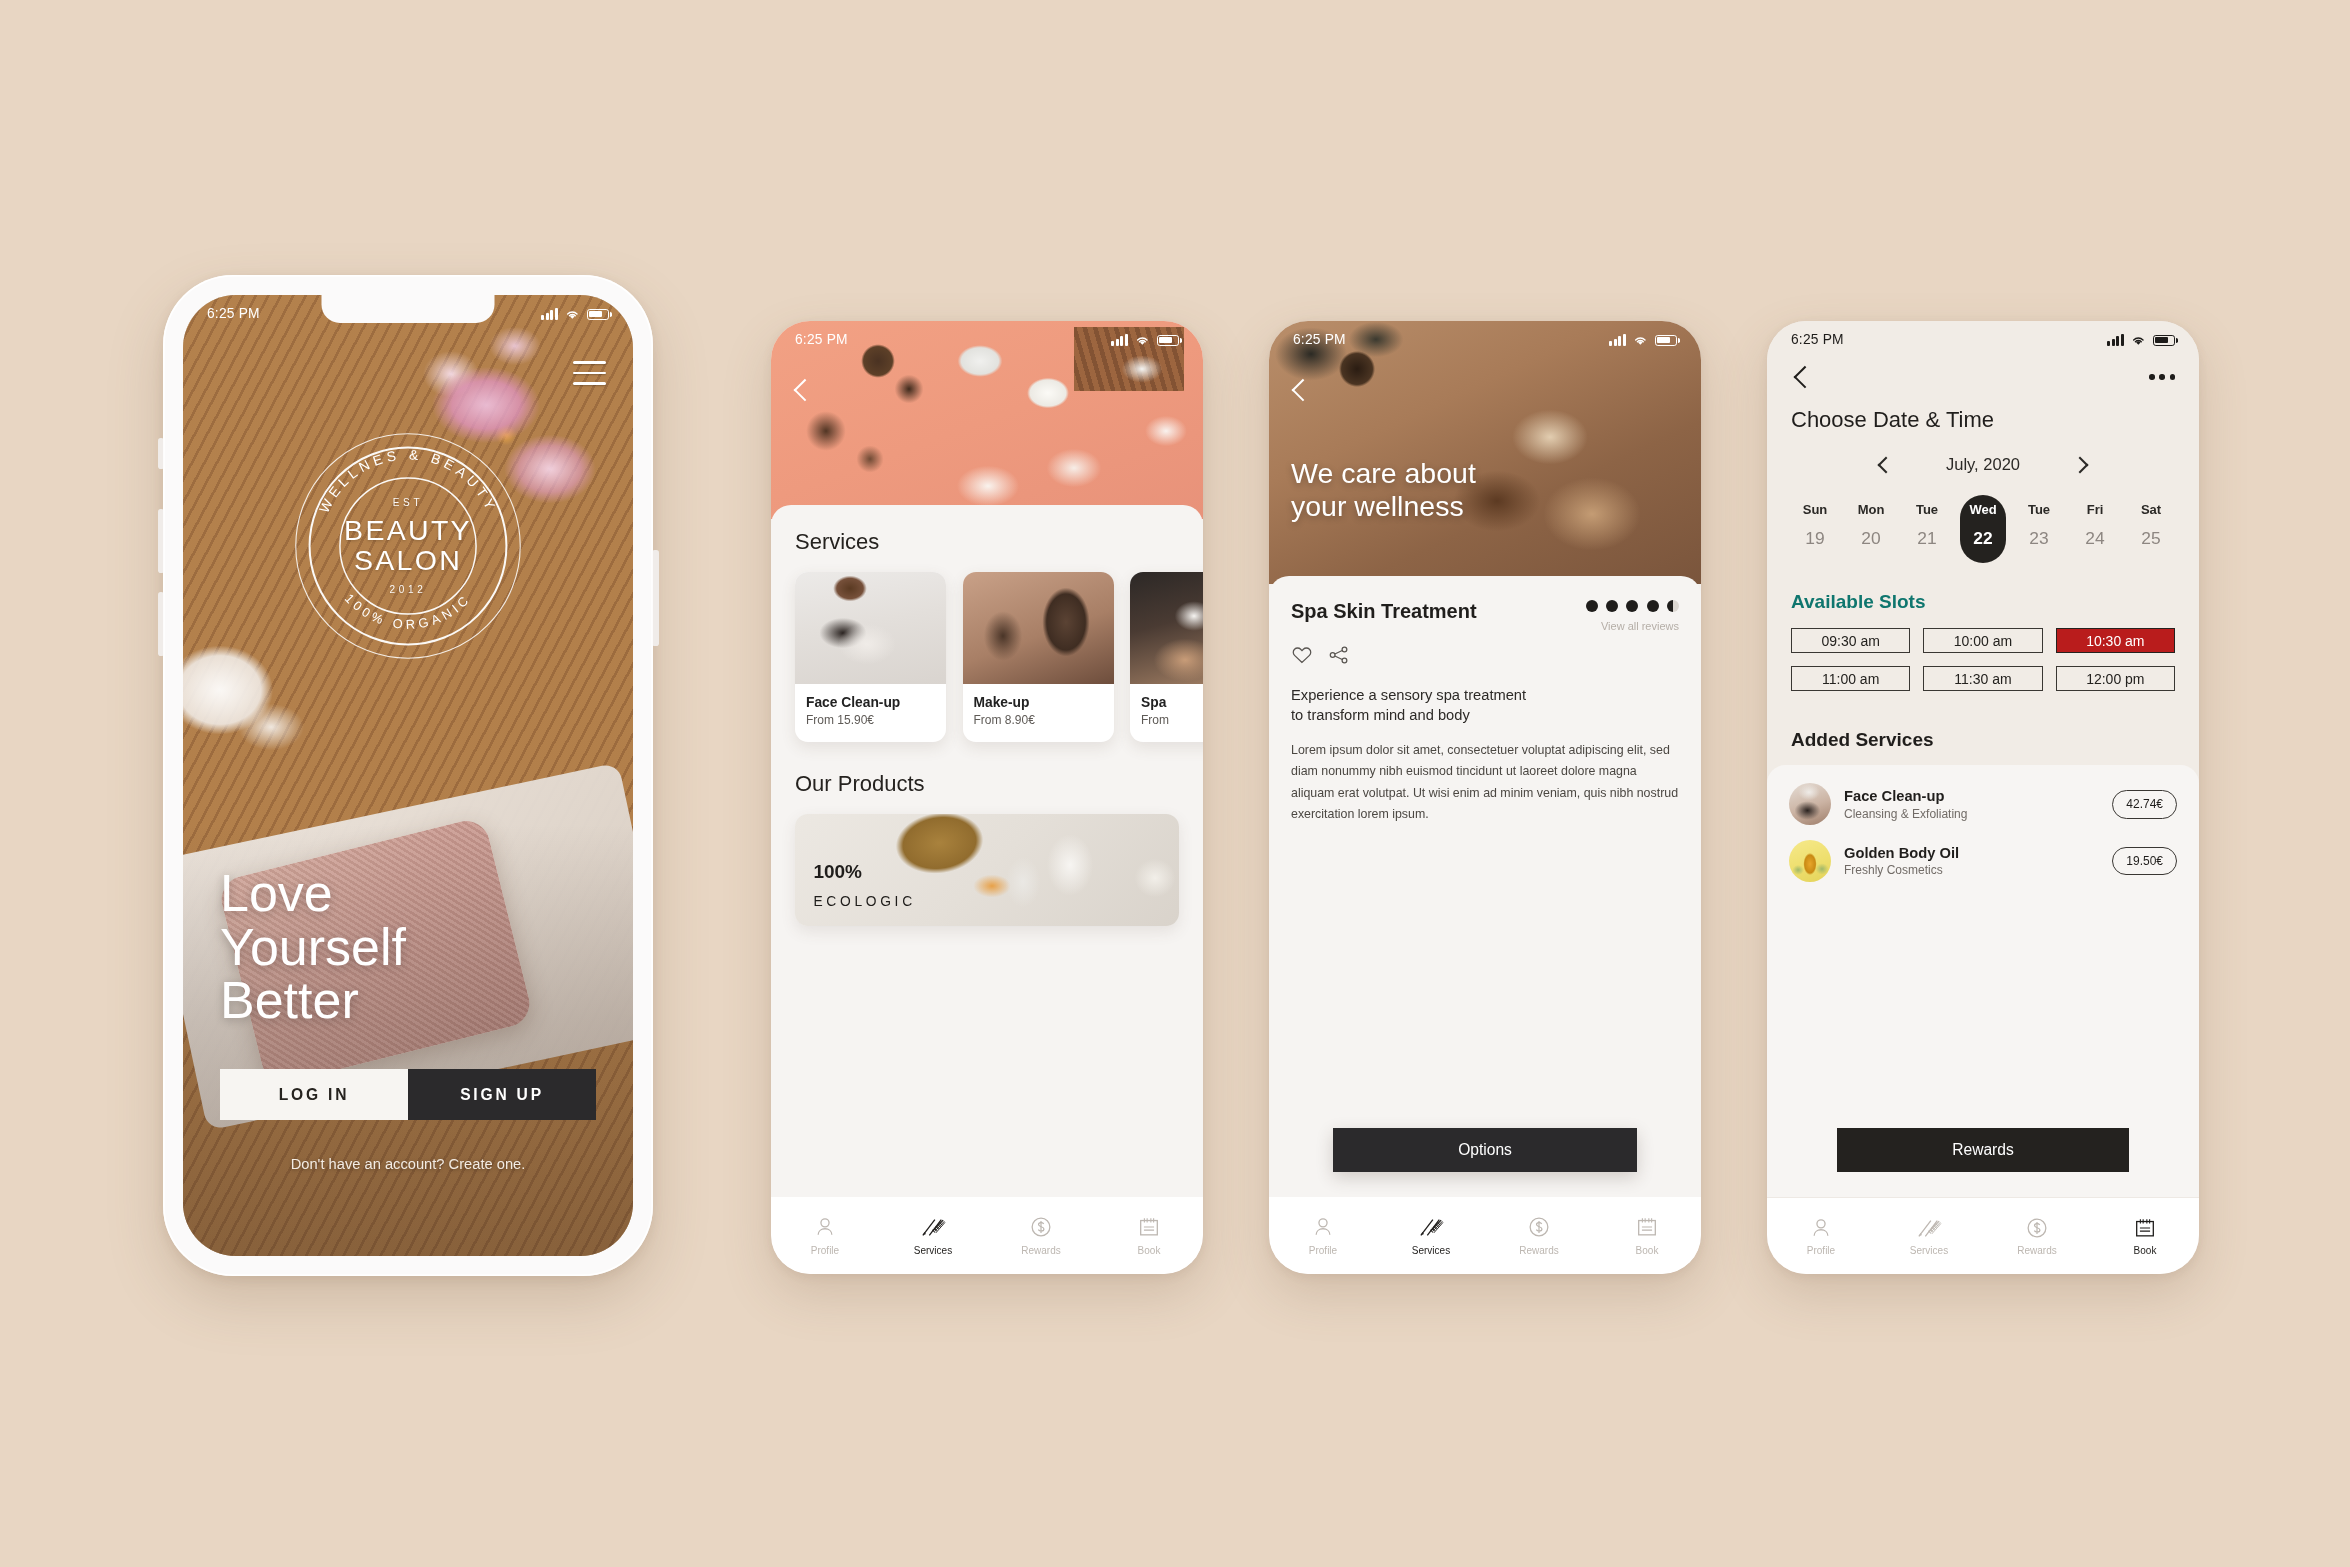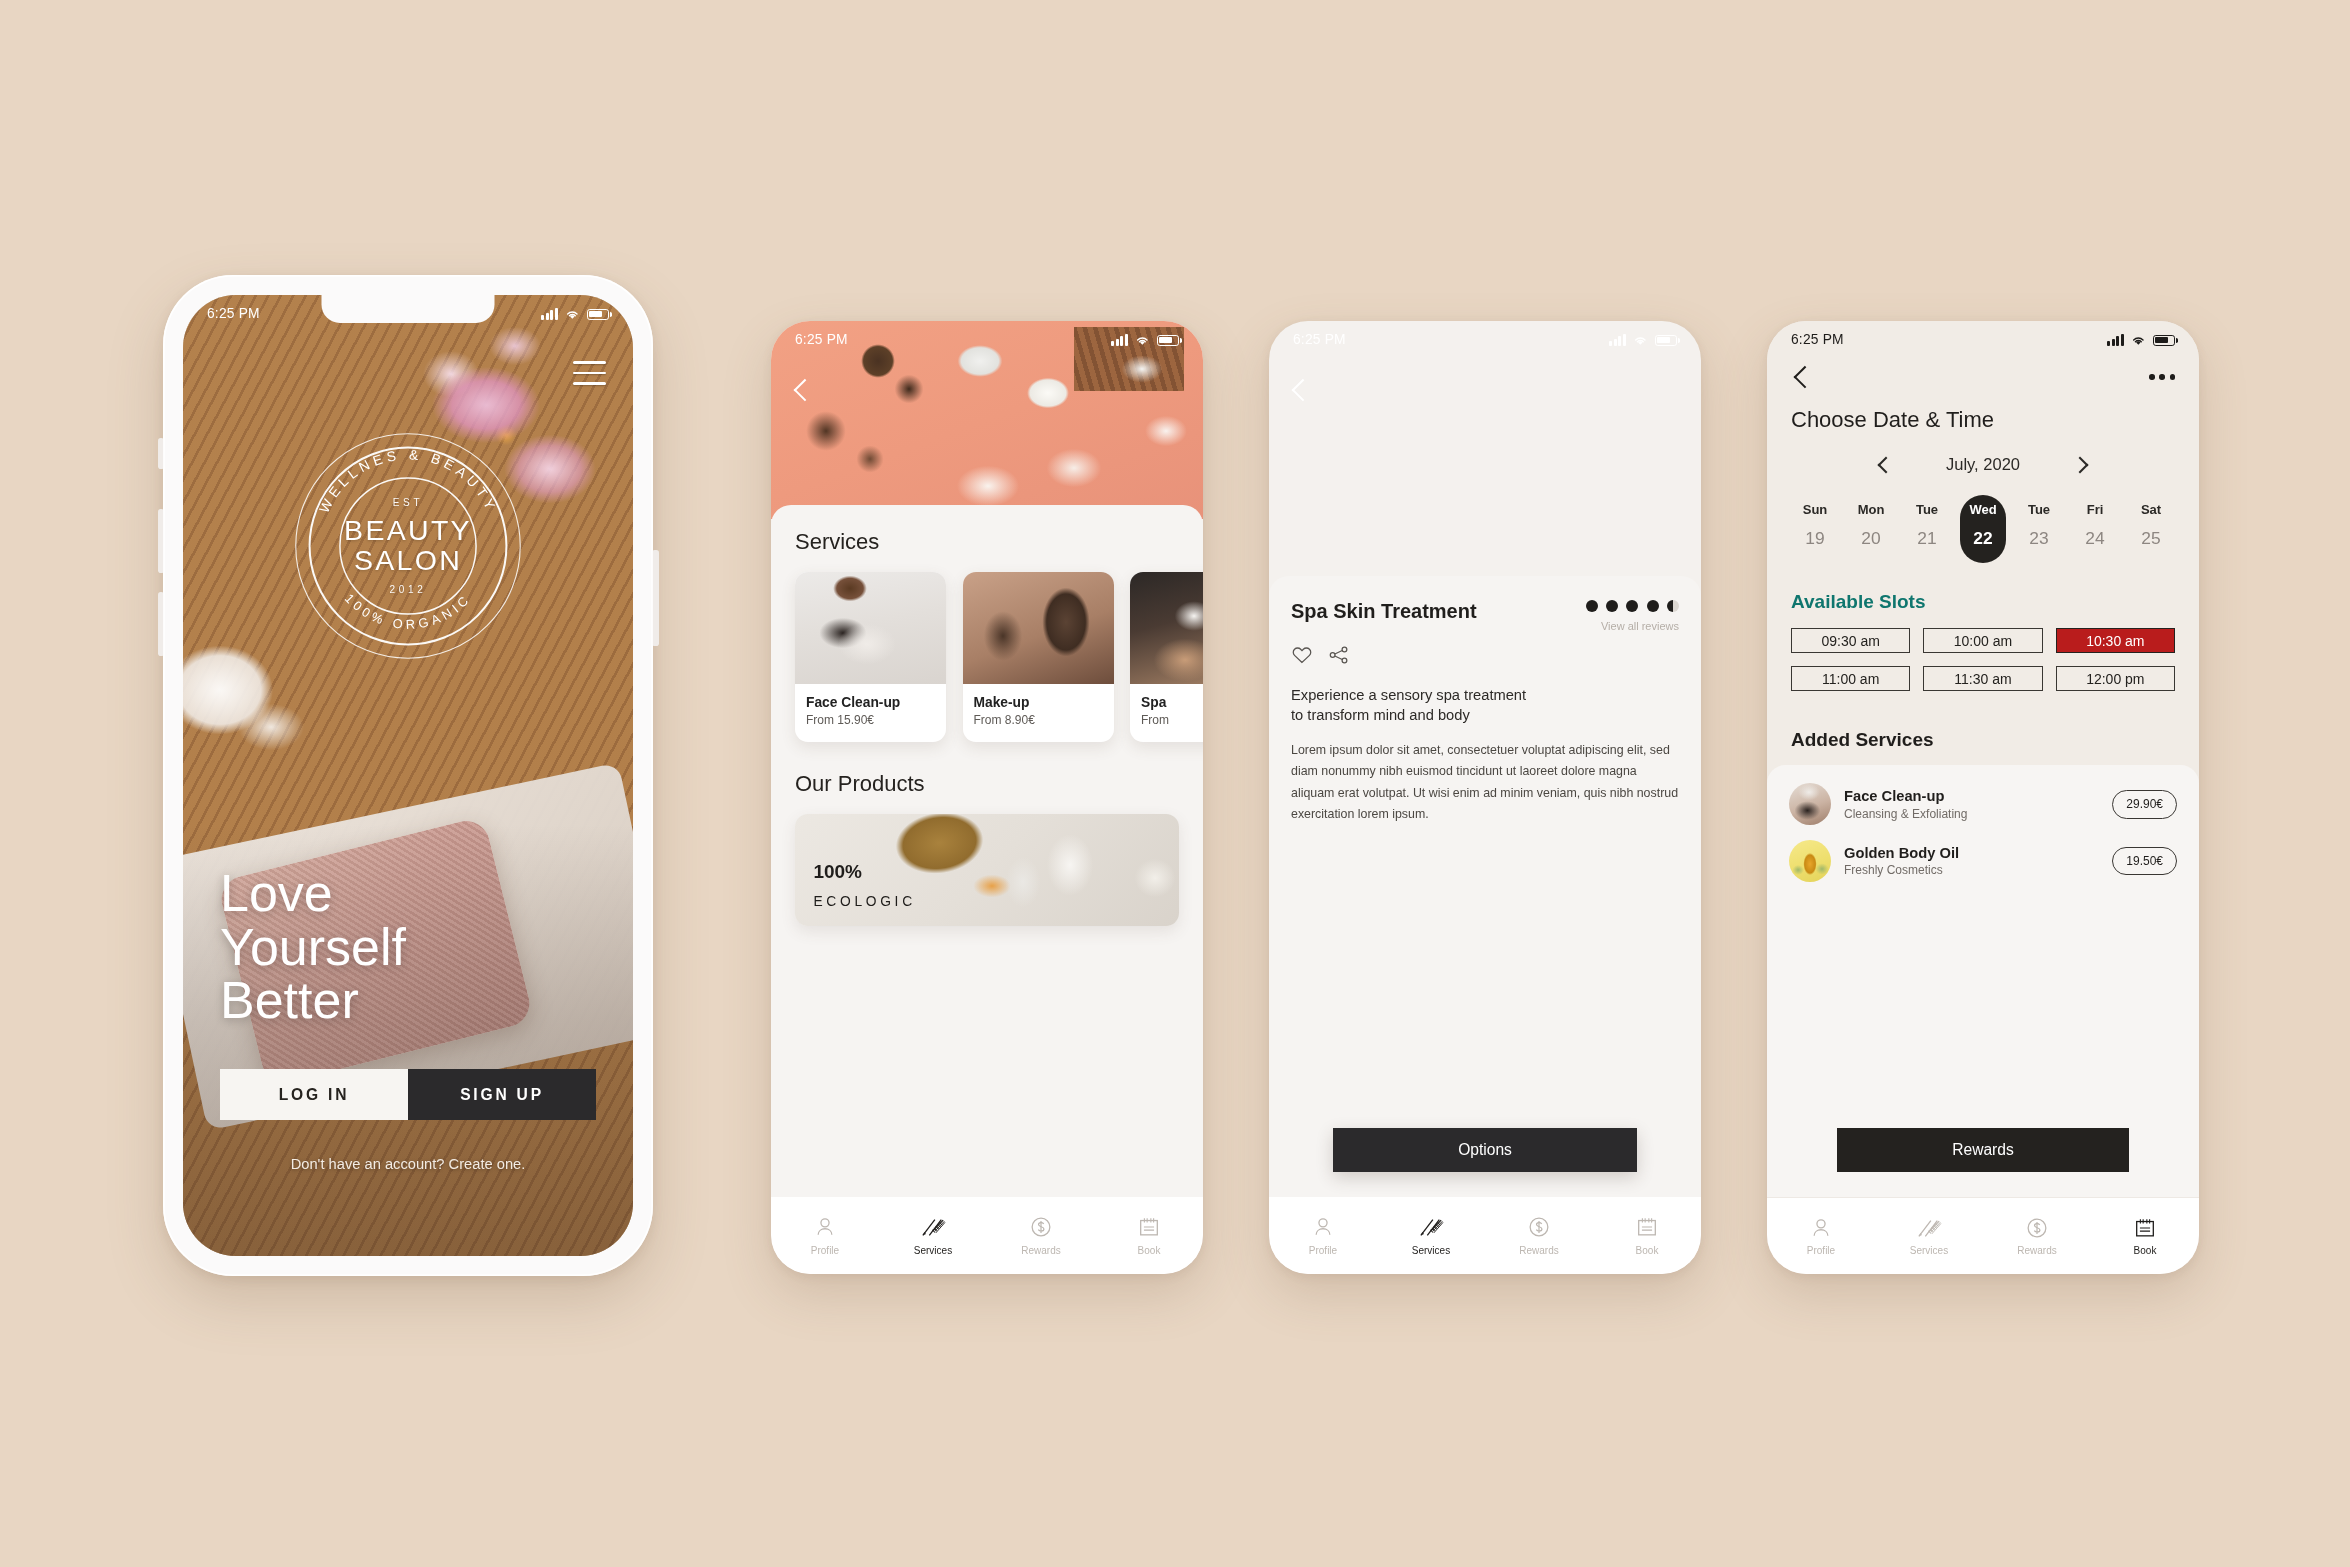--- a/index.html
+++ b/index.html
@@ -588,20 +588,26 @@
           <rect x="4" y="6" width="18" height="15.5" fill="none" stroke="currentColor" stroke-width="1.4"></rect>
           <path d="M8 3.6v4.6M11 3.6v4.6M15 3.6v4.6M18 3.6v4.6" stroke="currentColor" stroke-width="1.2"></path>
           <path d="M7.5 13h11M7.5 16.4h11" stroke="currentColor" stroke-width="1.2"></path>
         </svg>
         <span class="tab-label">Book</span>
       </div>
     </div>
   </div>
 
   <div class="phone ph3">
+    <div class="ph3-hero">
+      <div class="ph3-heroline">
+        <div>We care about</div>
+        <div>your wellness</div>
+      </div>
+    </div>
 
     <div class="statusbar light">
       <span>6:25 PM</span>
       <span class="sb-right">
         <span class="ico-signal">
             <i></i>
             <i></i>
             <i></i>
             <i></i>
           </span>
@@ -783,21 +789,21 @@
 
       <div class="added-title">Added Services</div>
 
       <div class="added-panel">
         <div class="added-row">
           <div class="added-thumb t1"></div>
           <div class="added-txt">
             <div class="added-name">Face Clean-up</div>
             <div class="added-sub">Cleansing &amp; Exfoliating</div>
           </div>
-          <div class="added-price">29.90€</div>
+          <div class="added-price">42.74€</div>
         </div>
         <div class="added-row">
           <div class="added-thumb t2"></div>
           <div class="added-txt">
             <div class="added-name">Golden Body Oil</div>
             <div class="added-sub">Freshly Cosmetics</div>
           </div>
           <div class="added-price">19.50€</div>
         </div>
 

